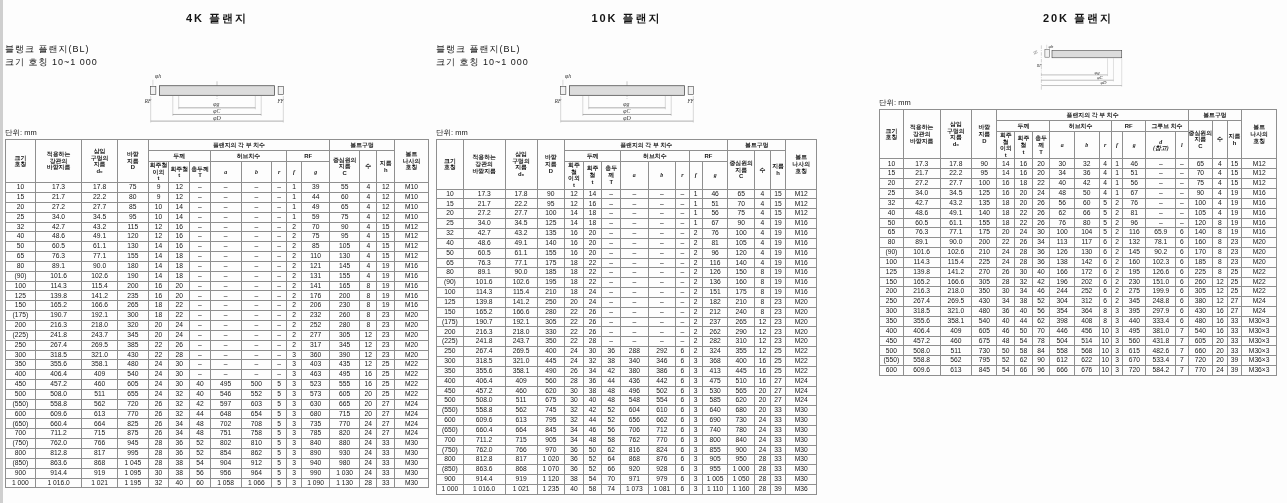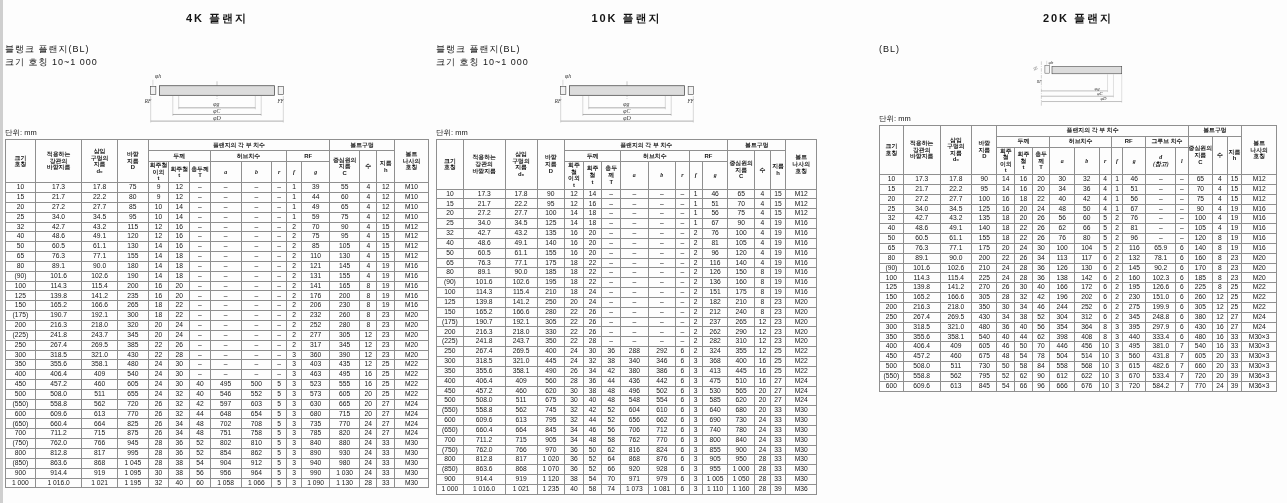--- a/index.html
+++ b/index.html
@@ -1353,21 +1353,20 @@
             <td>39</td>
             <td>M36</td>
           </tr>
         </tbody>
     </table>
   </section>
 
   <section class="panel p3">
     <h1 class="title">20K 플랜지</h1>
     <div class="subwrap">
-      <div class="subtitle">(BL)</div>
     </div>
     <div class="diagram-wrap">
       <svg width="120" height="52" viewBox="0 0 200 88">
         <line class="cl" x1="38" y1="4" x2="38" y2="80"></line>
         <polyline class="dim" points="24,16 30,13 26,19 32,16"></polyline>
         <rect class="bolt" x="44" y="11" width="8" height="13"></rect>
         <rect class="plate" x="56" y="13" width="118" height="12"></rect>
         <line class="ext" x1="47" y1="3" x2="47" y2="10"></line>
         <text x="50" y="8" font-size="8" fill="#333">φh</text>
         <text x="30" y="40" font-size="7" fill="#333" font-style="normal">RF</text>

